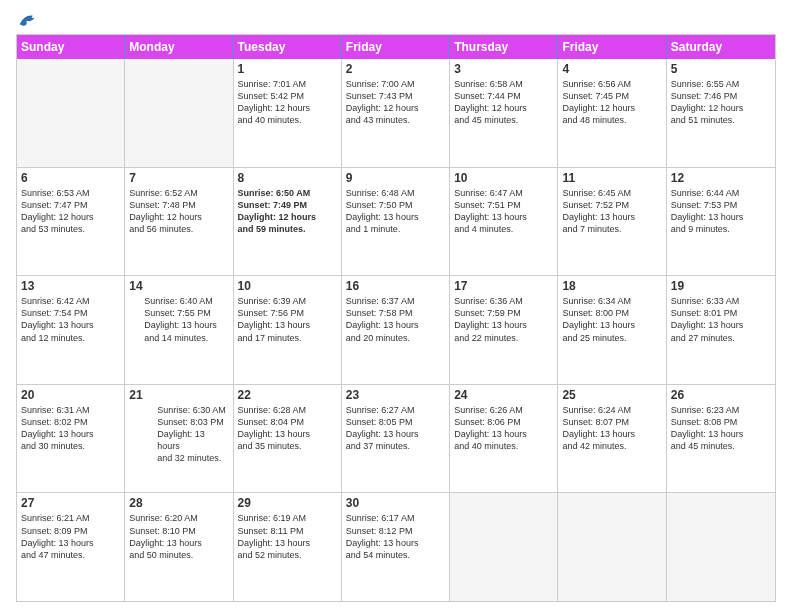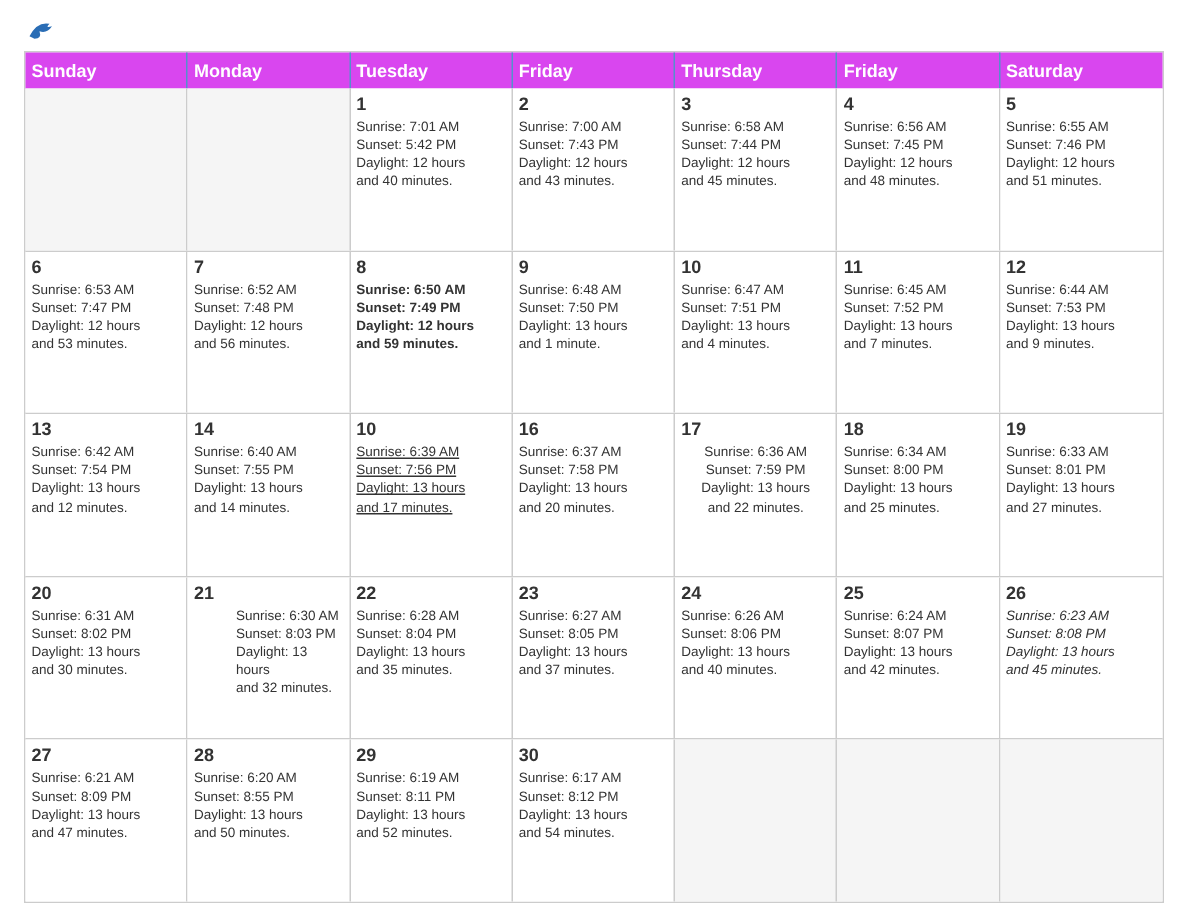--- a/index.html
+++ b/index.html
@@ -246,42 +246,42 @@
         <div class="cal-week">
           <div class="cal-cell">
             <span class="day-number">13</span>
             <div class="cell-text" style="white-space: pre-line;">Sunrise: 6:42 AM
 Sunset: 7:54 PM
 Daylight: 13 hours
 and 12 minutes.</div>
           </div>
           <div class="cal-cell">
             <span class="day-number">14</span>
-            <div class="cell-text" style="white-space: pre-line;">Sunrise: 6:40 AM
+            <div class="cell-text" style="white-space: pre-line; margin-left: 15px;">Sunrise: 6:40 AM
 Sunset: 7:55 PM
 Daylight: 13 hours
 and 14 minutes.</div>
           </div>
           <div class="cal-cell">
             <span class="day-number">10</span>
-            <div class="cell-text" style="white-space: pre-line; text-decoration: underline;">Sunrise: 6:39 AM
+            <div class="cell-text" style="white-space: pre-line;">Sunrise: 6:39 AM
 Sunset: 7:56 PM
 Daylight: 13 hours
 and 17 minutes.</div>
           </div>
           <div class="cal-cell">
             <span class="day-number">16</span>
             <div class="cell-text" style="white-space: pre-line;">Sunrise: 6:37 AM
 Sunset: 7:58 PM
 Daylight: 13 hours
 and 20 minutes.</div>
           </div>
           <div class="cal-cell">
             <span class="day-number">17</span>
-            <div class="cell-text" style="white-space: pre-line; text-align: center;">Sunrise: 6:36 AM
+            <div class="cell-text" style="white-space: pre-line;">Sunrise: 6:36 AM
 Sunset: 7:59 PM
 Daylight: 13 hours
 and 22 minutes.</div>
           </div>
           <div class="cal-cell">
             <span class="day-number">18</span>
             <div class="cell-text" style="white-space: pre-line;">Sunrise: 6:34 AM
 Sunset: 8:00 PM
 Daylight: 13 hours
 and 25 minutes.</div>
@@ -332,38 +332,38 @@
           </div>
           <div class="cal-cell">
             <span class="day-number">25</span>
             <div class="cell-text" style="white-space: pre-line;">Sunrise: 6:24 AM
 Sunset: 8:07 PM
 Daylight: 13 hours
 and 42 minutes.</div>
           </div>
           <div class="cal-cell">
             <span class="day-number">26</span>
-            <div class="cell-text" style="white-space: pre-line; font-style: italic;">Sunrise: 6:23 AM
+            <div class="cell-text" style="white-space: pre-line;">Sunrise: 6:23 AM
 Sunset: 8:08 PM
 Daylight: 13 hours
 and 45 minutes.</div>
           </div>
         </div>
         <div class="cal-week">
           <div class="cal-cell">
             <span class="day-number">27</span>
             <div class="cell-text" style="white-space: pre-line;">Sunrise: 6:21 AM
 Sunset: 8:09 PM
 Daylight: 13 hours
 and 47 minutes.</div>
           </div>
           <div class="cal-cell">
             <span class="day-number">28</span>
             <div class="cell-text" style="white-space: pre-line;">Sunrise: 6:20 AM
-Sunset: 8:55 PM
+Sunset: 8:10 PM
 Daylight: 13 hours
 and 50 minutes.</div>
           </div>
           <div class="cal-cell">
             <span class="day-number">29</span>
             <div class="cell-text" style="white-space: pre-line;">Sunrise: 6:19 AM
 Sunset: 8:11 PM
 Daylight: 13 hours
 and 52 minutes.</div>
           </div>

